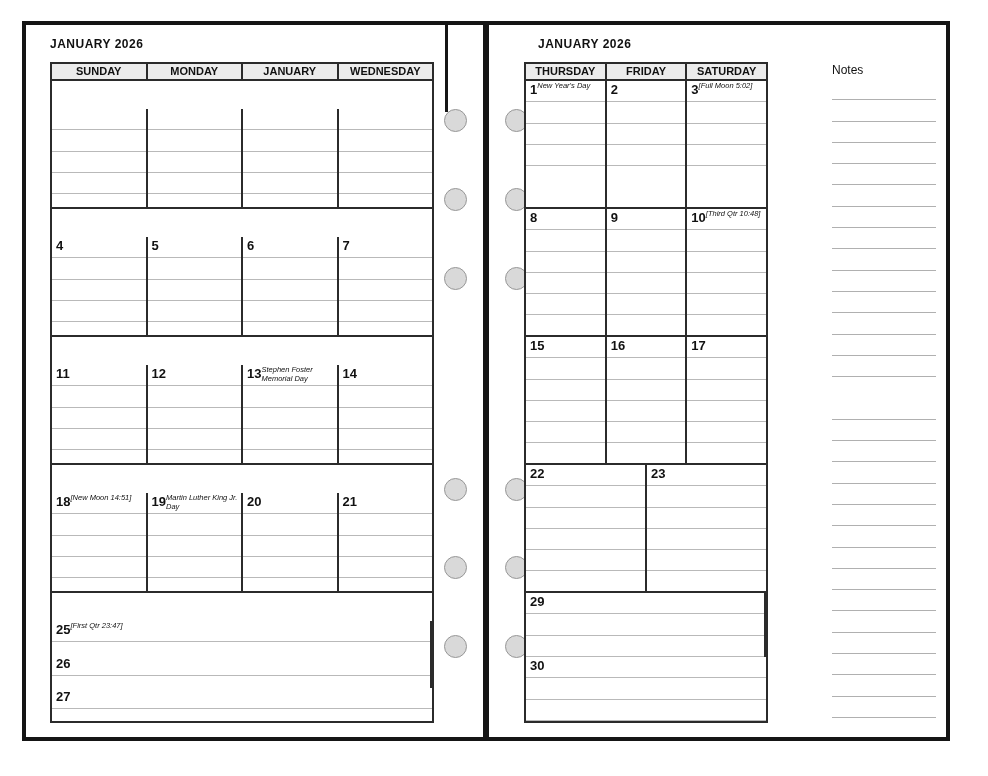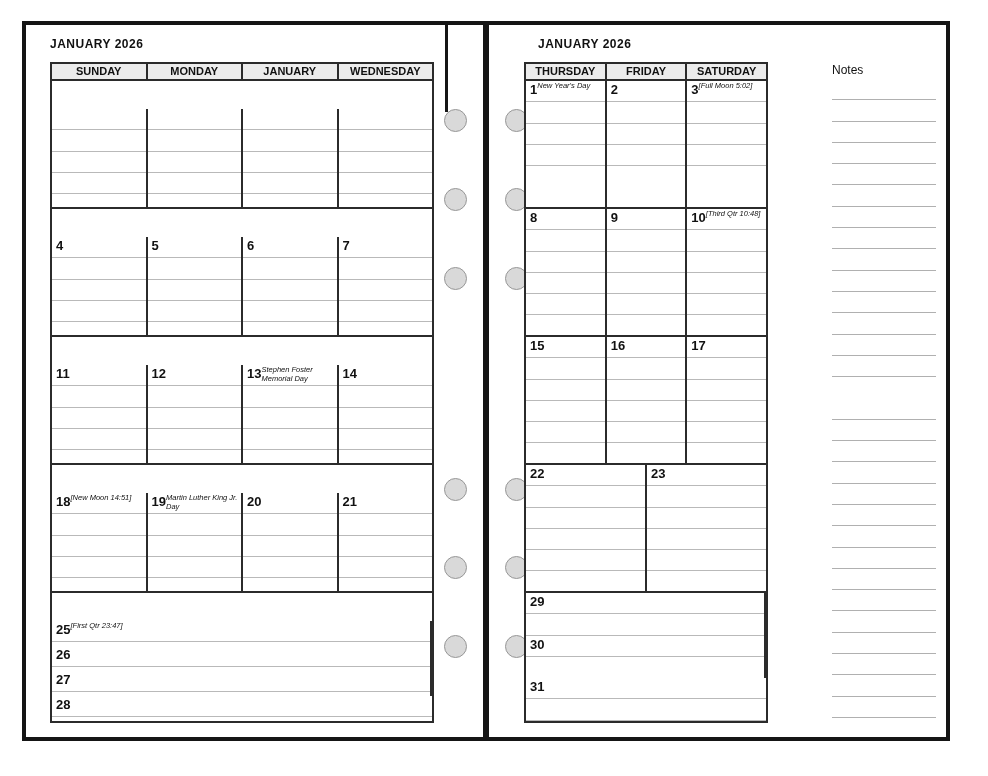--- a/index.html
+++ b/index.html
@@ -201,26 +201,20 @@
           <span class="num">26</span>
           <span class="ann"></span>
         </div>
       </div>
     <div class="dcell">
         <div class="drow">
           <span class="num">27</span>
           <span class="ann"></span>
         </div>
       </div>
-    <div class="dcell">
-        <div class="drow">
-          <span class="num">28</span>
-          <span class="ann"></span>
-        </div>
-      </div>
   </div>
 </div>
 
 <div class="title right">JANUARY 2026</div>
 
 <div class="cal right">
   <div class="hrow">
     <div class="hcell">THURSDAY</div>
     <div class="hcell">FRIDAY</div>
     <div class="hcell">SATURDAY</div>
@@ -310,23 +304,17 @@
           <span class="num">29</span>
           <span class="ann"></span>
         </div>
       </div>
     <div class="dcell">
         <div class="drow">
           <span class="num">30</span>
           <span class="ann"></span>
         </div>
       </div>
-    <div class="dcell">
-        <div class="drow">
-          <span class="num">31</span>
-          <span class="ann"></span>
-        </div>
-      </div>
   </div>
 </div>
 
 <div class="notes-label">Notes</div>
 <div class="notes-lines"></div>
 
 </body></html>

